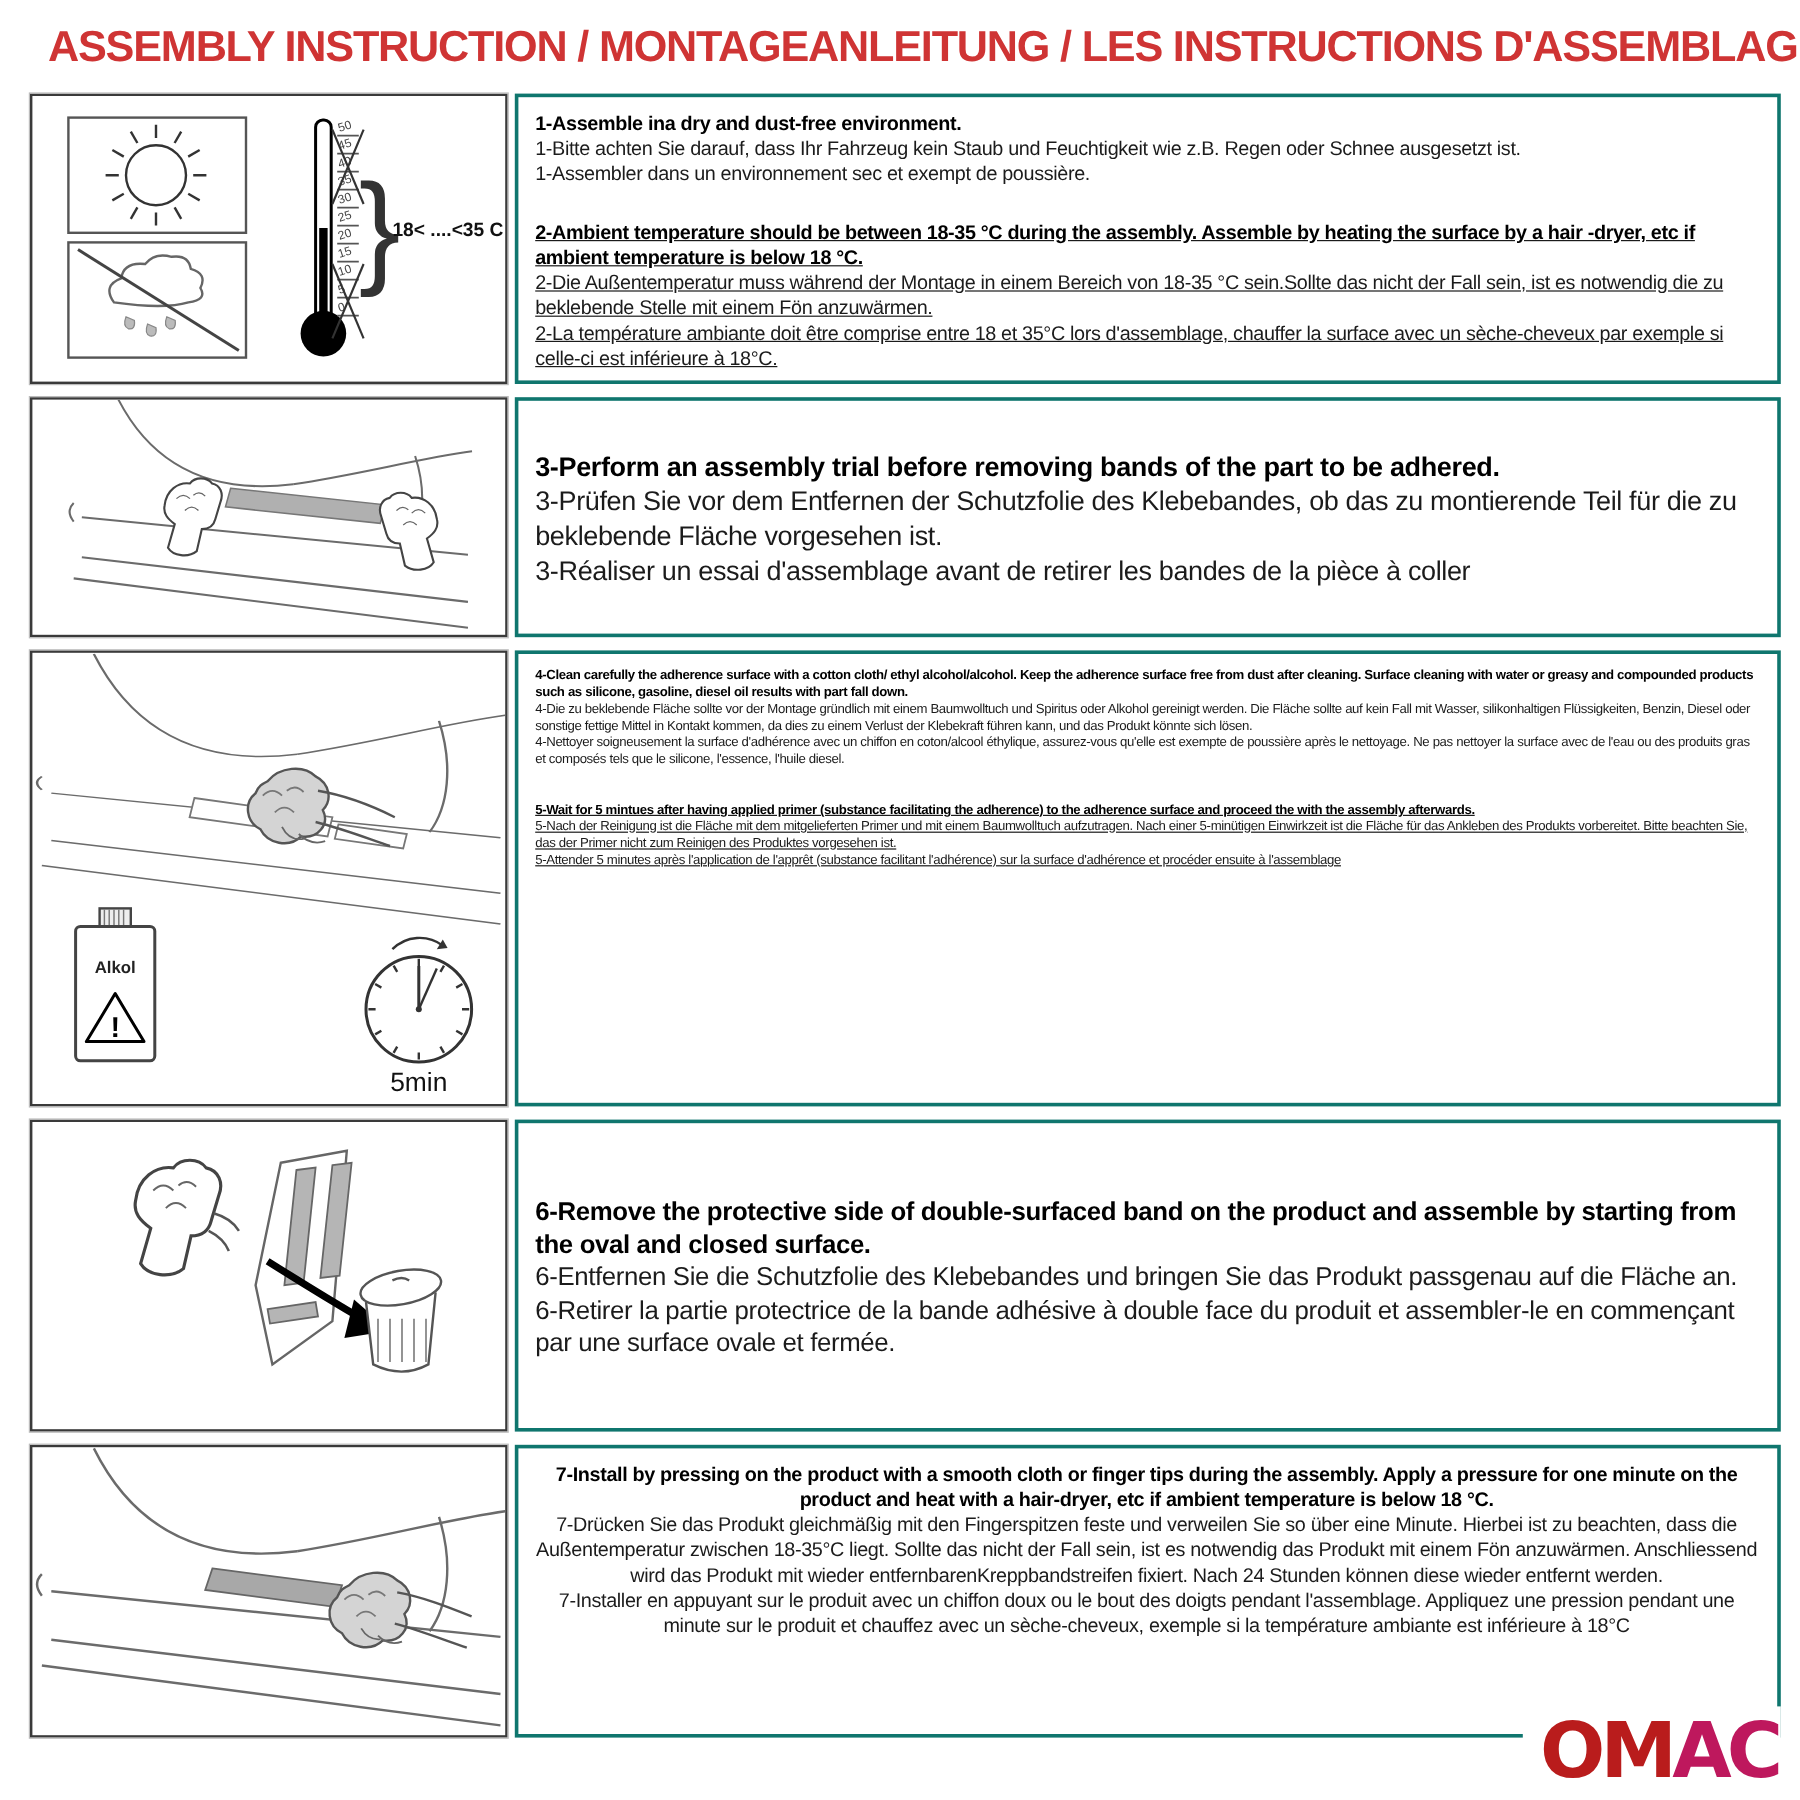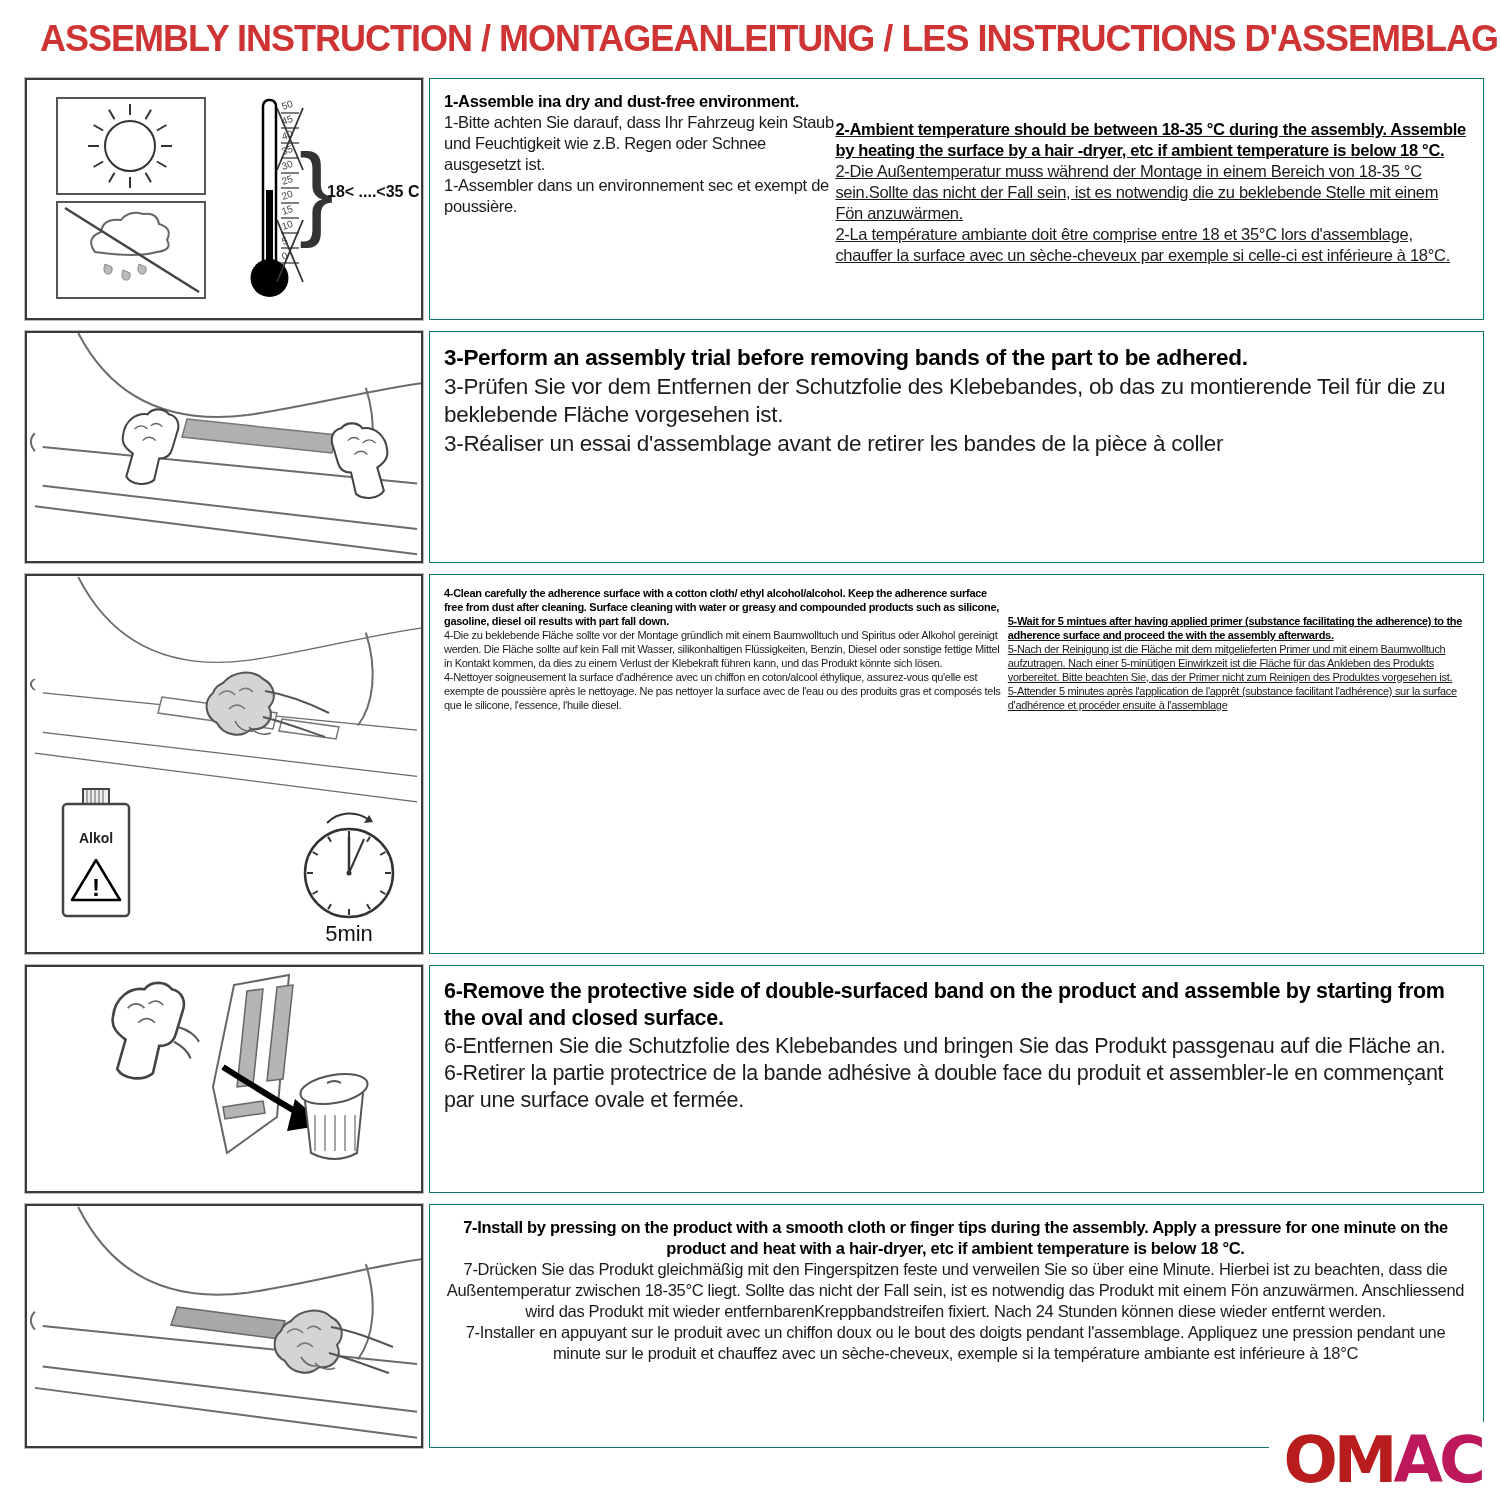--- a/index.html
+++ b/index.html
@@ -16,32 +16,32 @@
     margin:6px 0 18px 15px; white-space:nowrap;
   }
   .row { display:flex; gap:6px; margin-bottom:11px; }
   .illus {
     width:398px; flex:none; background:#fff;
     border:2px solid #3a3a3a; outline:1px solid #bbb;
     position:relative; overflow:hidden;
   }
   .illus svg { display:block; width:100%; height:100%; }
   .textbox {
-    flex:1; border:1px solid #0f766e; background:#fff;
+    flex:1; border:3px solid #0f766e; background:#fff;
     padding:12px 16px 8px 14px;
-    display:flex; flex-direction:row; justify-content:flex-start;
+    display:flex; flex-direction:column; justify-content:flex-start;
     color:#1b1b1b; letter-spacing:-0.3px; line-height:1.27;
   }
   .block + .block { margin-top:28px;text-decoration:underline; }
   .textbox p { margin:0; }
   .textbox p.b { font-weight:bold; color:#000; }
   .r0 { height:242px; } .r0 .textbox { font-size:16.5px; }
-  .r1 { height:232px; } .r1 .textbox { font-size:22.5px; justify-content:center; }
+  .r1 { height:200px; } .r1 .textbox { font-size:22.5px; justify-content:center; }
   .r2 { height:380px; } .r2 .textbox { font-size:11px; }
-  .r3 { height:228px; } .r3 .textbox { font-size:21.5px; justify-content:center; }
+  .r3 { height:260px; } .r3 .textbox { font-size:21.5px; justify-content:center; }
   .r4 { height:244px;text-align:center; } .r4 .textbox { font-size:16.5px; }
   .logo {
     position:absolute; right:16px; bottom:6px;
     background:#fff; padding:6px 2px 2px 14px;
     font-family:"DejaVu Sans", sans-serif;
     font-size:64px; font-weight:900; letter-spacing:-4px; line-height:1;
     user-select:none;
   }
   .logo .lb { color:#b91c1c; }
   .logo .lr { color:#be185d; }

